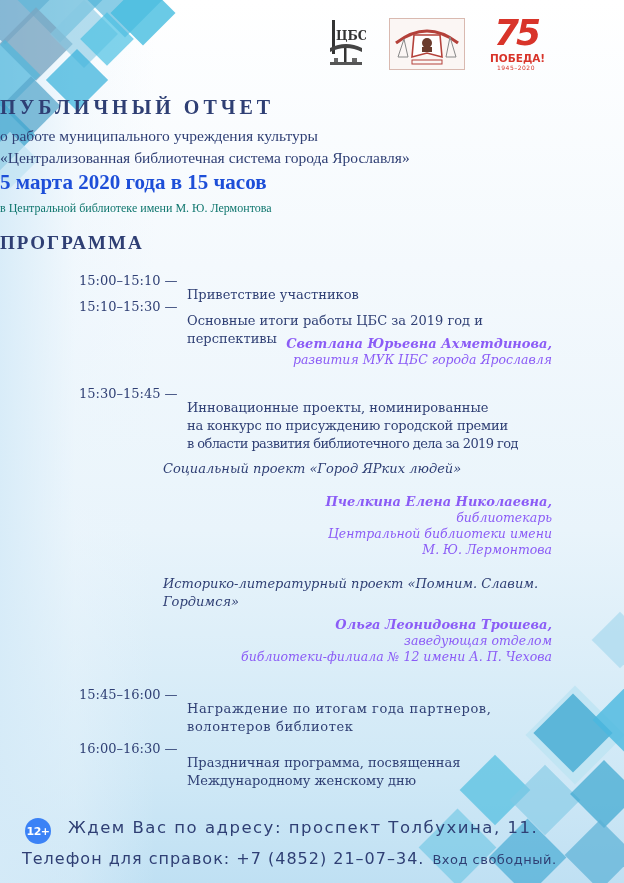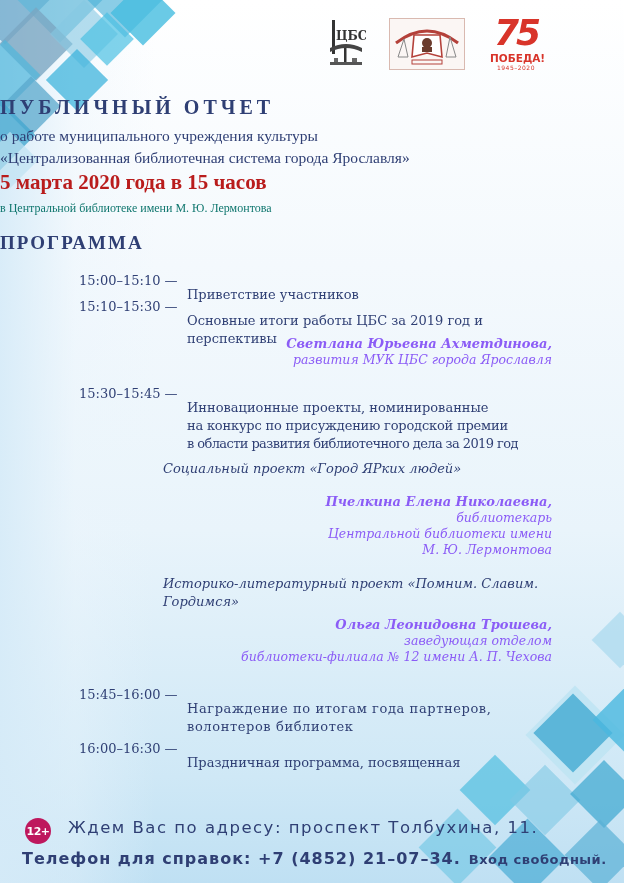--- a/index.html
+++ b/index.html
@@ -17,37 +17,37 @@
   }
   .deco { position: absolute; transform: rotate(45deg); }
   .title {
     position: absolute; left: 0; width: 100%; text-align: left;
   }
   .main-title {
     top: 96px; font-weight: bold; font-size: 20px; letter-spacing: 4px; color: #2f3f74;
   }
   .sub1 { top: 127px; font-size: 15.5px; color: #2f3f74; }
   .sub2 { top: 149px; font-size: 15.5px; color: #2f3f74; }
-  .date { top: 170px; font-size: 21px; font-weight: bold; color: #b91c1c; }
+  .date { top: 170px; font-size: 21px; font-weight: bold; color: #1d4ed8; }
   .venue { top: 201px; font-size: 12px; color: #0f766e; }
   .program { top: 232px; font-size: 19px; font-weight: bold; letter-spacing: 2px; color: #2f3f74; }
 
   .item { position: absolute; left: 79px; font-family: "DejaVu Serif", serif; font-weight: normal; font-size: 13px; color: #2f3f74; line-height: 18px; }
   .item .time { display: inline-block; width: 108px; white-space: nowrap; }
   .item .desc { position: absolute; left: 108px; top: 14px; white-space: nowrap; }
   .right { position: absolute; right: 72px; text-align: right; font-style: italic; color: #8b5cf6; font-family: "DejaVu Serif", serif; font-size: 12.5px; line-height: 16px; }
   .right .name { font-weight: bold; font-size: 13px; }
   .proj { position: absolute; left: 163px; font-style: italic; font-family: "DejaVu Serif", serif; font-size: 13px; color: #2f3f74; line-height: 18px; }
 
   .footer1 { position: absolute; top: 818px; left: 68px; font-family: "DejaVu Sans", sans-serif; font-size: 16.5px; letter-spacing: 1.5px; color: #2f3f74; white-space: nowrap; }
-  .footer2 { position: absolute; top: 849px; left: 22px; font-family: "DejaVu Sans", sans-serif; font-size: 16px; letter-spacing: 1px; color: #2f3f74; white-space: nowrap; font-weight: bold; }
+  .footer2 { position: absolute; top: 849px; left: 22px; font-family: "DejaVu Sans", sans-serif; font-size: 16px; letter-spacing: 1px; color: #2f3f74; white-space: nowrap; }
   .footer2 .free { font-size: 13px; letter-spacing: 0.5px; margin-left: 8px; }
   .age-badge {
     position: absolute; top: 818px; left: 25px; width: 26px; height: 26px; border-radius: 50%;
-    background: #be185d; color: #fff; font-family: "DejaVu Sans", sans-serif; font-size: 11px; font-weight: bold;
+    background: #3b82f6; color: #fff; font-family: "DejaVu Sans", sans-serif; font-size: 11px; font-weight: bold;
     display: flex; align-items: center; justify-content: center; letter-spacing: -0.5px;
   }
 </style>
 </head>
 <body>
 
 <div class="bg-left"></div>
 
 <div>
   <div class="deco" style="left:-30px;top:-40px;width:70px;height:70px;background:#6aa5c8;opacity:.75;"></div>
@@ -167,20 +167,21 @@
   <div class="desc">
     <div>Награждение по итогам года партнеров,</div>
     <div>волонтеров библиотек</div>
   </div>
 </div>
 
 <div class="item" style="top:740px;">
   <span class="time">16:00–16:30 —</span>
   <div class="desc">
     <div>Праздничная программа, посвященная</div>
+    <div>Международному женскому дню</div>
   </div>
 </div>
 
 <div class="age-badge">12+</div>
 <div class="footer1">Ждем Вас по адресу: проспект Толбухина, 11.</div>
 <div class="footer2">
   <span>Телефон для справок: +7 (4852) 21–07–34.</span><span class="free">Вход свободный.</span>
 </div>
 
 </body></html>

